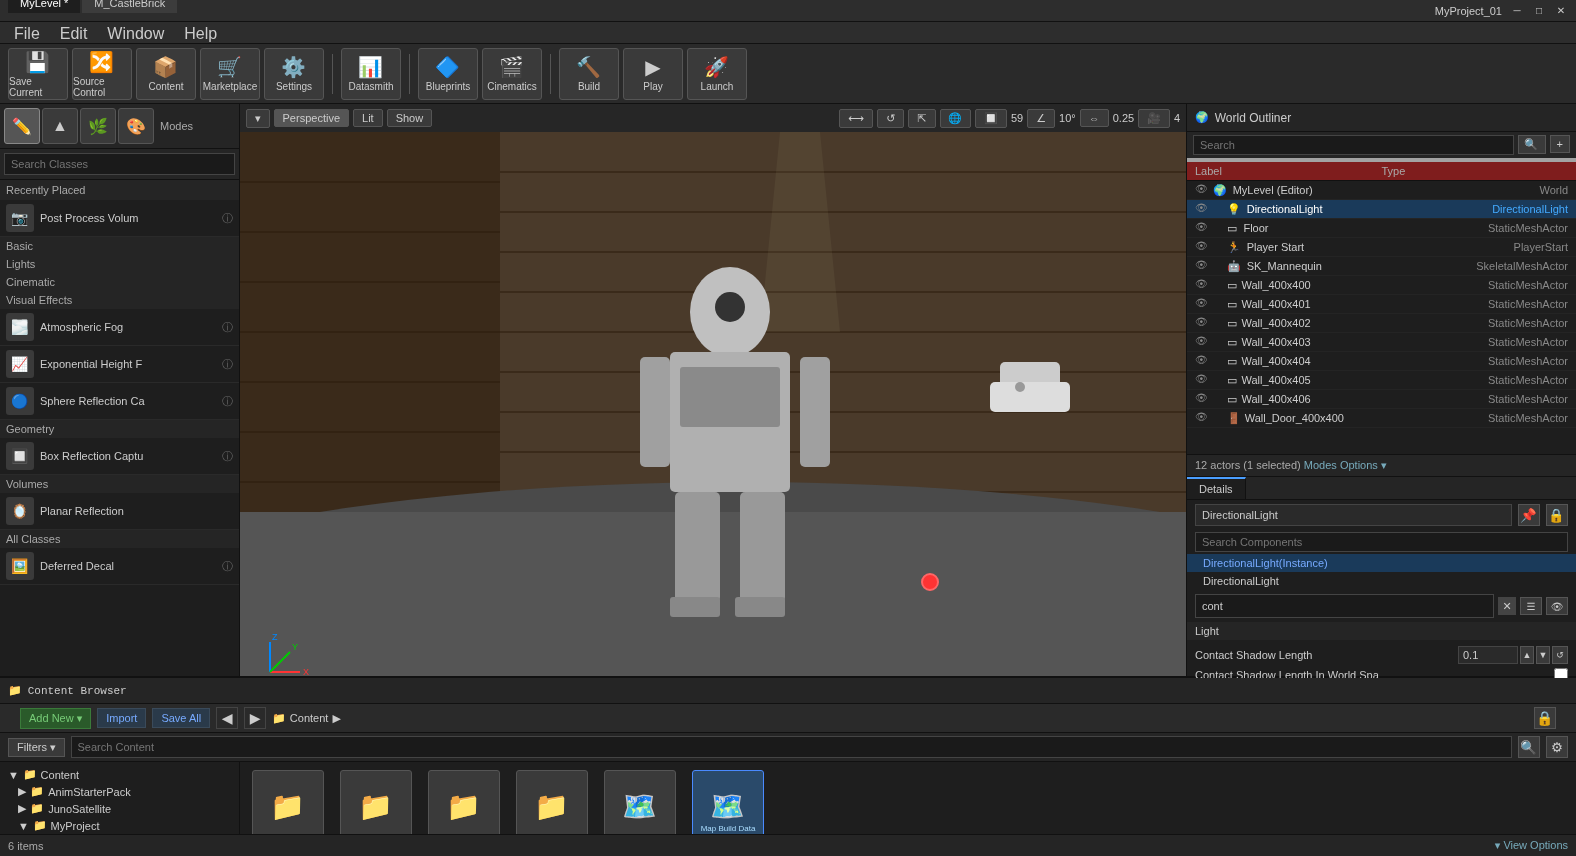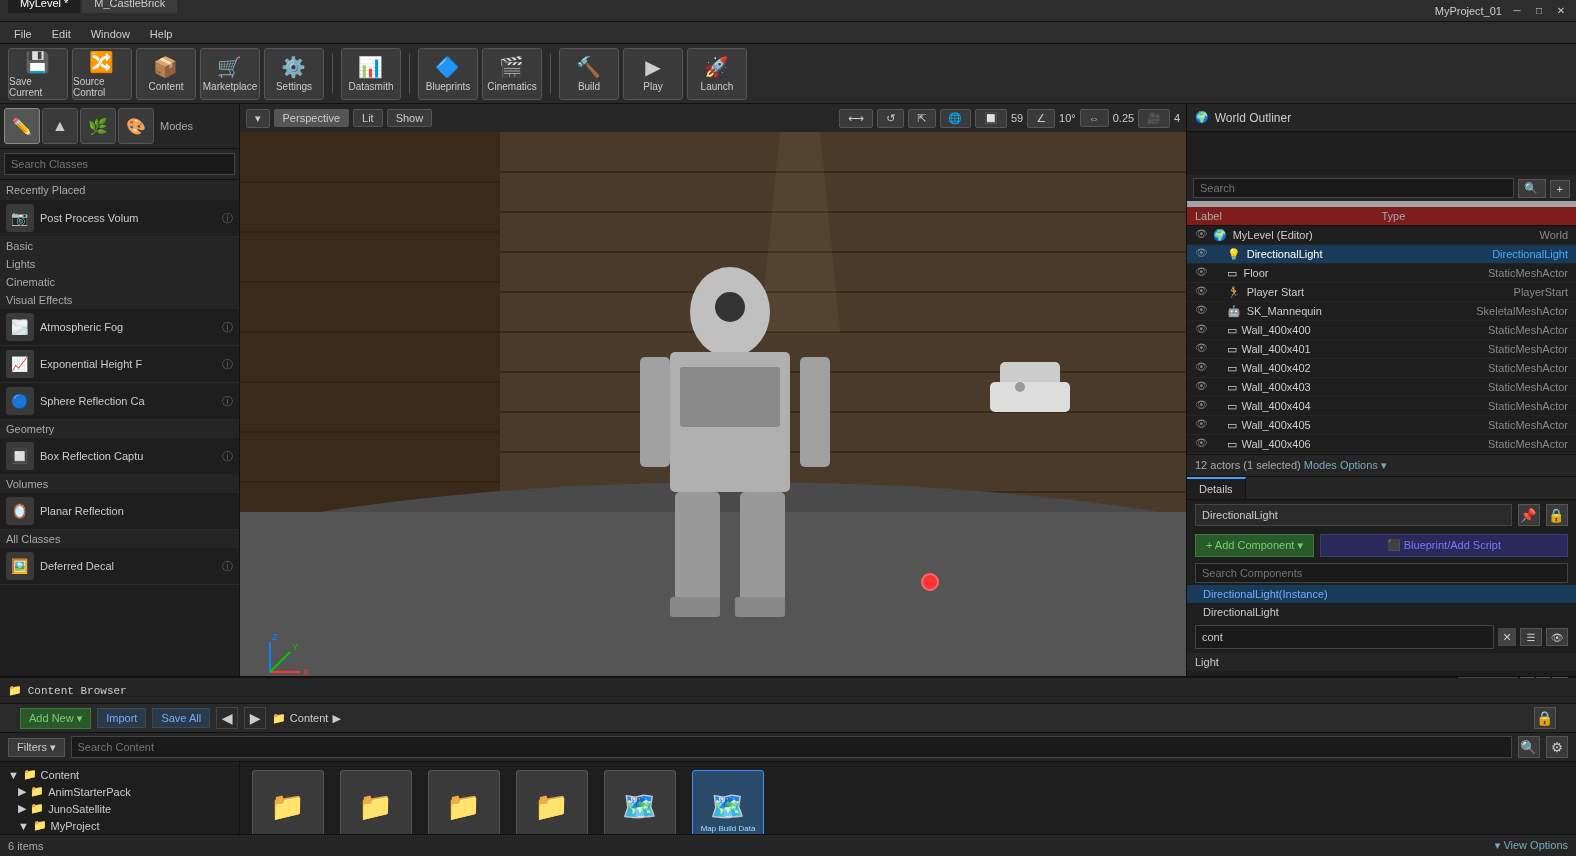--- a/index.html
+++ b/index.html
@@ -8,21 +8,21 @@
     
     .title-bar { height: 22px; background: #2d2d2d; display: flex; align-items: center; padding: 0 8px; border-bottom: 1px solid #111; }
     .title-bar-tabs { display: flex; height: 40px; }
     .title-tab { padding: 0 12px; height: 22px; line-height: 22px; background: #3c3c3c; color: #ccc; font-size: 11px; margin-right: 2px; border-top: 1px solid #555; cursor: pointer; }
     .title-tab.active { background: #1e1e1e; color: #fff; }
     .title-bar-right { margin-left: auto; display: flex; align-items: center; gap: 8px; font-size: 11px; color: #ccc; }
     .win-btn { width: 14px; height: 14px; display: inline-block; text-align: center; line-height: 14px; font-size: 10px; cursor: pointer; }
     
     
     .menu-bar { height: 22px; background: #2d2d2d; display: flex; align-items: center; padding: 0 4px; border-bottom: 1px solid #111; }
-    .menu-item { padding: 4px 10px; height: 28px; line-height: 22px; color: #ccc; font-size: 11px; cursor: pointer; }
+    .menu-item { padding: 4px 10px; height: 28px; line-height: 22px; color: #ccc; font-size: 16px; cursor: pointer; }
     
     
     .toolbar { height: 60px; background: #2a2a2a; display: flex; align-items: center; padding: 0 8px; gap: 4px; border-bottom: 1px solid #111; }
     .toolbar-btn { display: flex; flex-direction: column; align-items: center; justify-content: center; width: 60px; height: 52px; background: #3a3a3a; border: 1px solid #555; border-radius: 3px; cursor: pointer; color: #ccc; font-size: 10px; gap: 2px; }
     .toolbar-icon { font-size: 20px; }
     .toolbar-separator { width: 1px; height: 40px; background: #555; margin: 0 4px; }
     
     
     .main-layout { display: flex; height: calc(856px - 22px - 22px - 60px - 180px); }
     
@@ -324,21 +324,21 @@
       </svg>
     </div>
   </div>
 
   <div class="right-panel">
 
     <div class="panel-header">
       <span>🌍</span>
       <span class="panel-title">World Outliner</span>
     </div>
-    <div style="display:flex;align-items:flex-end;padding:3px 6px;gap:4px;background:#252525;border-bottom:6px solid #a3a3a3;margin-top:43px;">
+    <div style="display:flex;align-items:flex-start;padding:3px 6px;gap:4px;background:#252525;border-bottom:4px solid #a3a3a3;">
       <input class="panel-search" placeholder="Search" style="">
       <button style="background:#3a3a3a;border:1px solid #555;color:#ccc;padding:2px 6px;cursor:pointer;font-size:11px;">🔍</button>
       <button style="background:#3a3a3a;border:1px solid #555;color:#ccc;padding:2px 6px;cursor:pointer;font-size:11px;">+</button>
     </div>
     <div class="outliner-header">
       <span class="outliner-col">Label</span>
       <span class="outliner-col">Type</span>
     </div>
     <div class="outliner-list" style="height:210px;">
       <div class="outliner-item">
@@ -426,24 +426,20 @@
     </div>
 
     <div class="details-panel">
       <div class="details-tabs">
         <div class="detail-tab active">Details</div>
       </div>
       <div class="detail-name-bar">
         <input class="detail-name-input" value="DirectionalLight" style="">
         <button style="background:#3a3a3a;border:1px solid #555;color:#ccc;width:22px;height:22px;cursor:pointer;">📌</button>
         <button style="background:#3a3a3a;border:1px solid #555;color:#ccc;width:22px;height:22px;cursor:pointer;">🔒</button>
-      </div>
-      <div class="component-btns">
-        <button class="add-comp-btn">+ Add Component ▾</button>
-        <button class="blueprint-btn">⬛ Blueprint/Add Script</button>
       </div>
       <input class="search-comp" placeholder="Search Components" style="">
       <div class="comp-item selected">DirectionalLight(Instance)</div>
       <div class="comp-item">DirectionalLight</div>
       <div class="filter-bar">
         <input class="filter-input" value="cont" style="">
         <button class="filter-clear">✕</button>
         <button style="background:#3a3a3a;border:1px solid #555;color:#ccc;width:22px;height:18px;cursor:pointer;font-size:10px;">☰</button>
         <button style="background:#3a3a3a;border:1px solid #555;color:#ccc;width:22px;height:18px;cursor:pointer;font-size:10px;">👁</button>
       </div>

